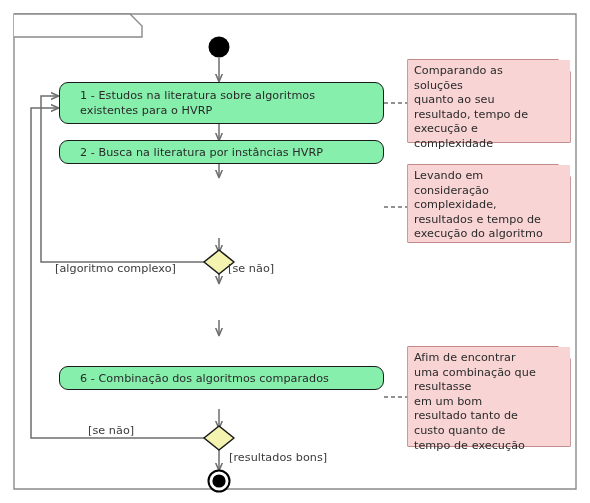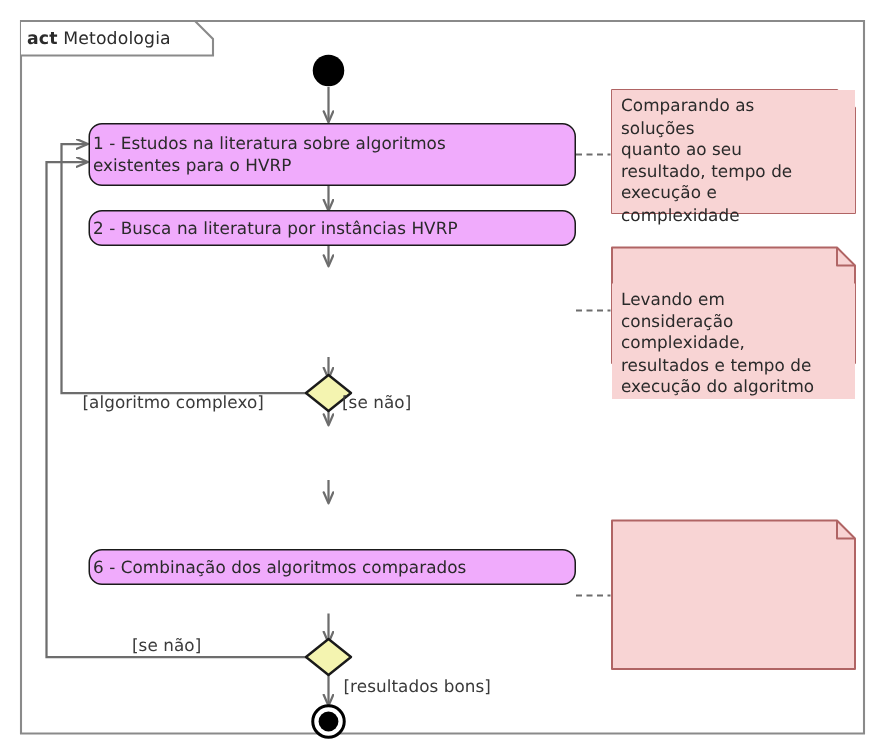--- a/index.html
+++ b/index.html
@@ -37,27 +37,27 @@
     color: #2b2b2b;
     white-space: nowrap;
     letter-spacing: 0.1px;
   }
   .frame-label .kw {
     font-weight: bold;
   }
   .node {
     position: absolute;
     box-sizing: border-box;
-    background: #f0abfc;
+    background: #86efac;
     border: 1.6px solid #1a1a1a;
     border-radius: 9px;
     font-size: 11.2px;
     color: #2a2a2a;
     line-height: 15px;
-    padding: 5px 9px 4px 2px;
+    padding: 5px 9px 4px 20px;
     letter-spacing: 0.05px;
   }
   .node.center {
     text-align: left;
     padding-top: 4px;
   }
   .note {
     position: absolute;
     box-sizing: border-box;
     background: #f8d4d4;
@@ -136,24 +136,20 @@
       <path d="M558,60 L558,72 L570,72" fill="none"></path>
 
       <path d="M408,165 L558,165 L570,177 L570,242 L408,242 Z" fill="#f8d4d4"></path>
       <path d="M558,165 L558,177 L570,177" fill="none"></path>
 
       <path d="M408,347 L558,347 L570,359 L570,446 L408,446 Z" fill="#f8d4d4"></path>
       <path d="M558,347 L558,359 L570,359" fill="none"></path>
     </g>
   </svg>
 
-  <div class="frame-label">
-    <span class="kw">act</span>
-    <span>Metodologia</span>
-  </div>
 
   <div class="node" style="left:59px; top:82px; width:325px; height:42px;">
     <span style="white-space:pre-line;">1 - Estudos na literatura sobre algoritmos
 existentes para o HVRP</span>
   </div>
 
   <div class="node center" style="left:59px; top:140px; width:325px; height:24px; line-height:15px;">
     <span style="white-space:pre-line;">2 - Busca na literatura por instâncias HVRP</span>
   </div>
 
@@ -168,19 +164,26 @@
   <div class="guard" style="left:228px; top:262px;">[se não]</div>
   <div class="guard" style="left:88px; top:424px;">[se não]</div>
   <div class="guard" style="left:229px; top:451px;text-align:center;">[resultados bons]</div>
 
   <div class="note" style="left:408px; top:60px; width:162px; height:82px;">Comparando as
 soluções
 quanto ao seu
 resultado, tempo de
 execução e
 complexidade</div>
-  <div class="note" style="left:408px; top:165px; width:162px; height:77px;margin-top:24px;">Levando em
+  <div class="note" style="left:408px; top:165px; width:162px; height:77px;">Levando em
 consideração
 complexidade,
 resultados e tempo de
 execução do algoritmo</div>
+  <div class="note" style="left:408px; top:347px; width:162px; height:99px;">Afim de encontrar
+uma combinação que
+resultasse
+em um bom
+resultado tanto de
+custo quanto de
+tempo de execução</div>
 
 </div>
 
 </body></html>

